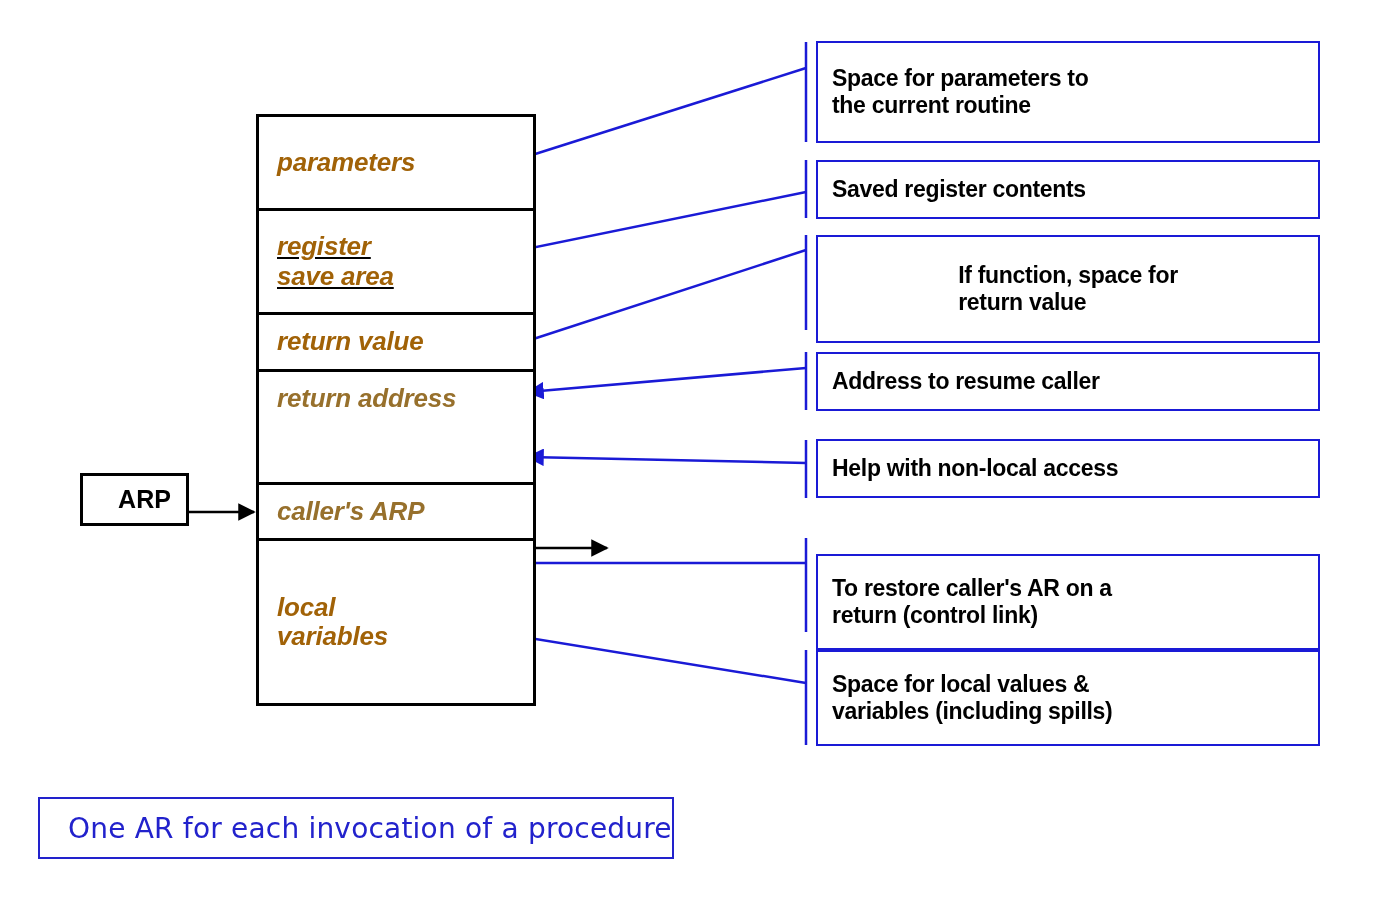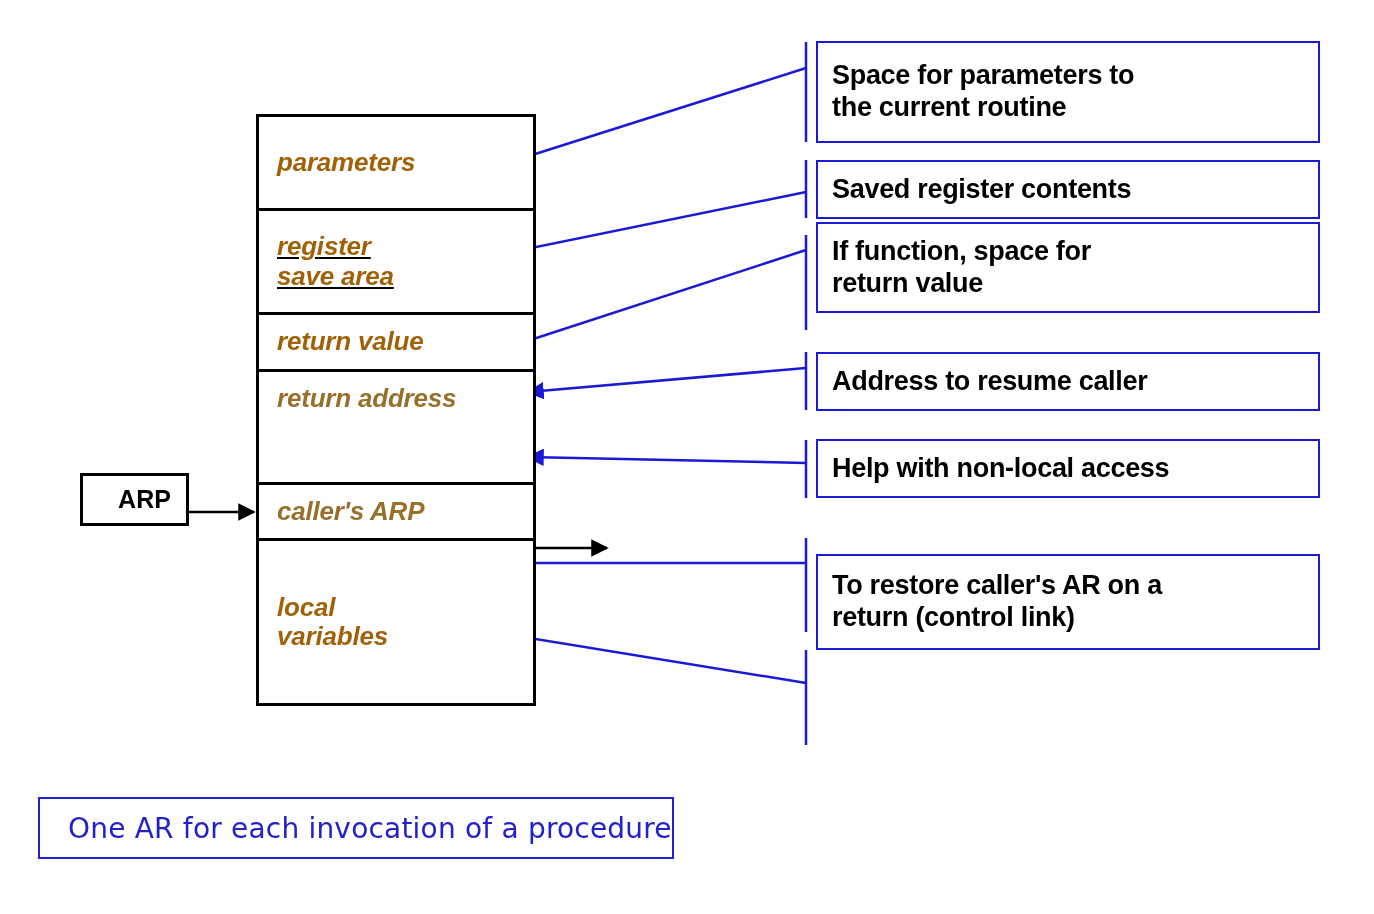--- a/index.html
+++ b/index.html
@@ -84,21 +84,21 @@
   .callout {
     position: absolute;
     border: 2px solid #1a1ad6;
     box-sizing: border-box;
     background: #ffffff;
     display: flex;
     align-items: center;
     padding: 2px 14px;
   }
   .callout-text {
-    font-size: 27px;
+    font-size: 23px;
     font-weight: bold;
     color: #000000;
     line-height: 1.17;
     white-space: pre-line;
     letter-spacing: -0.3px;
   }
 
   
   #caption {
     position: absolute;
@@ -201,36 +201,40 @@
 
   <div class="callout" style="left:816px; top:41px; width:504px; height:102px;">
     <span class="callout-text">Space for parameters to
 the current routine</span>
   </div>
 
   <div class="callout" style="left:816px; top:160px; width:504px; height:59px;">
     <span class="callout-text">Saved register contents</span>
   </div>
 
-  <div class="callout" style="left:816px; top:222px; width:504px; height:91px;">
+  <div class="callout" style="left:816px; top:235px; width:504px; height:108px;justify-content:center;">
     <span class="callout-text">If function, space for
 return value</span>
   </div>
 
   <div class="callout" style="left:816px; top:352px; width:504px; height:59px;">
     <span class="callout-text">Address to resume caller</span>
   </div>
 
   <div class="callout" style="left:816px; top:439px; width:504px; height:59px;">
     <span class="callout-text">Help with non-local access</span>
   </div>
 
   <div class="callout" style="left:816px; top:554px; width:504px; height:96px;">
     <span class="callout-text">To restore caller's AR on a
 return (control link)</span>
   </div>
 
+  <div class="callout" style="left:816px; top:650px; width:504px; height:96px;">
+    <span class="callout-text">Space for local values &amp;
+variables (including spills)</span>
+  </div>
 
   <div id="caption">
     <span class="caption-text">One AR for each invocation of a procedure</span>
   </div>
 
 </div>
 
 </body></html>

